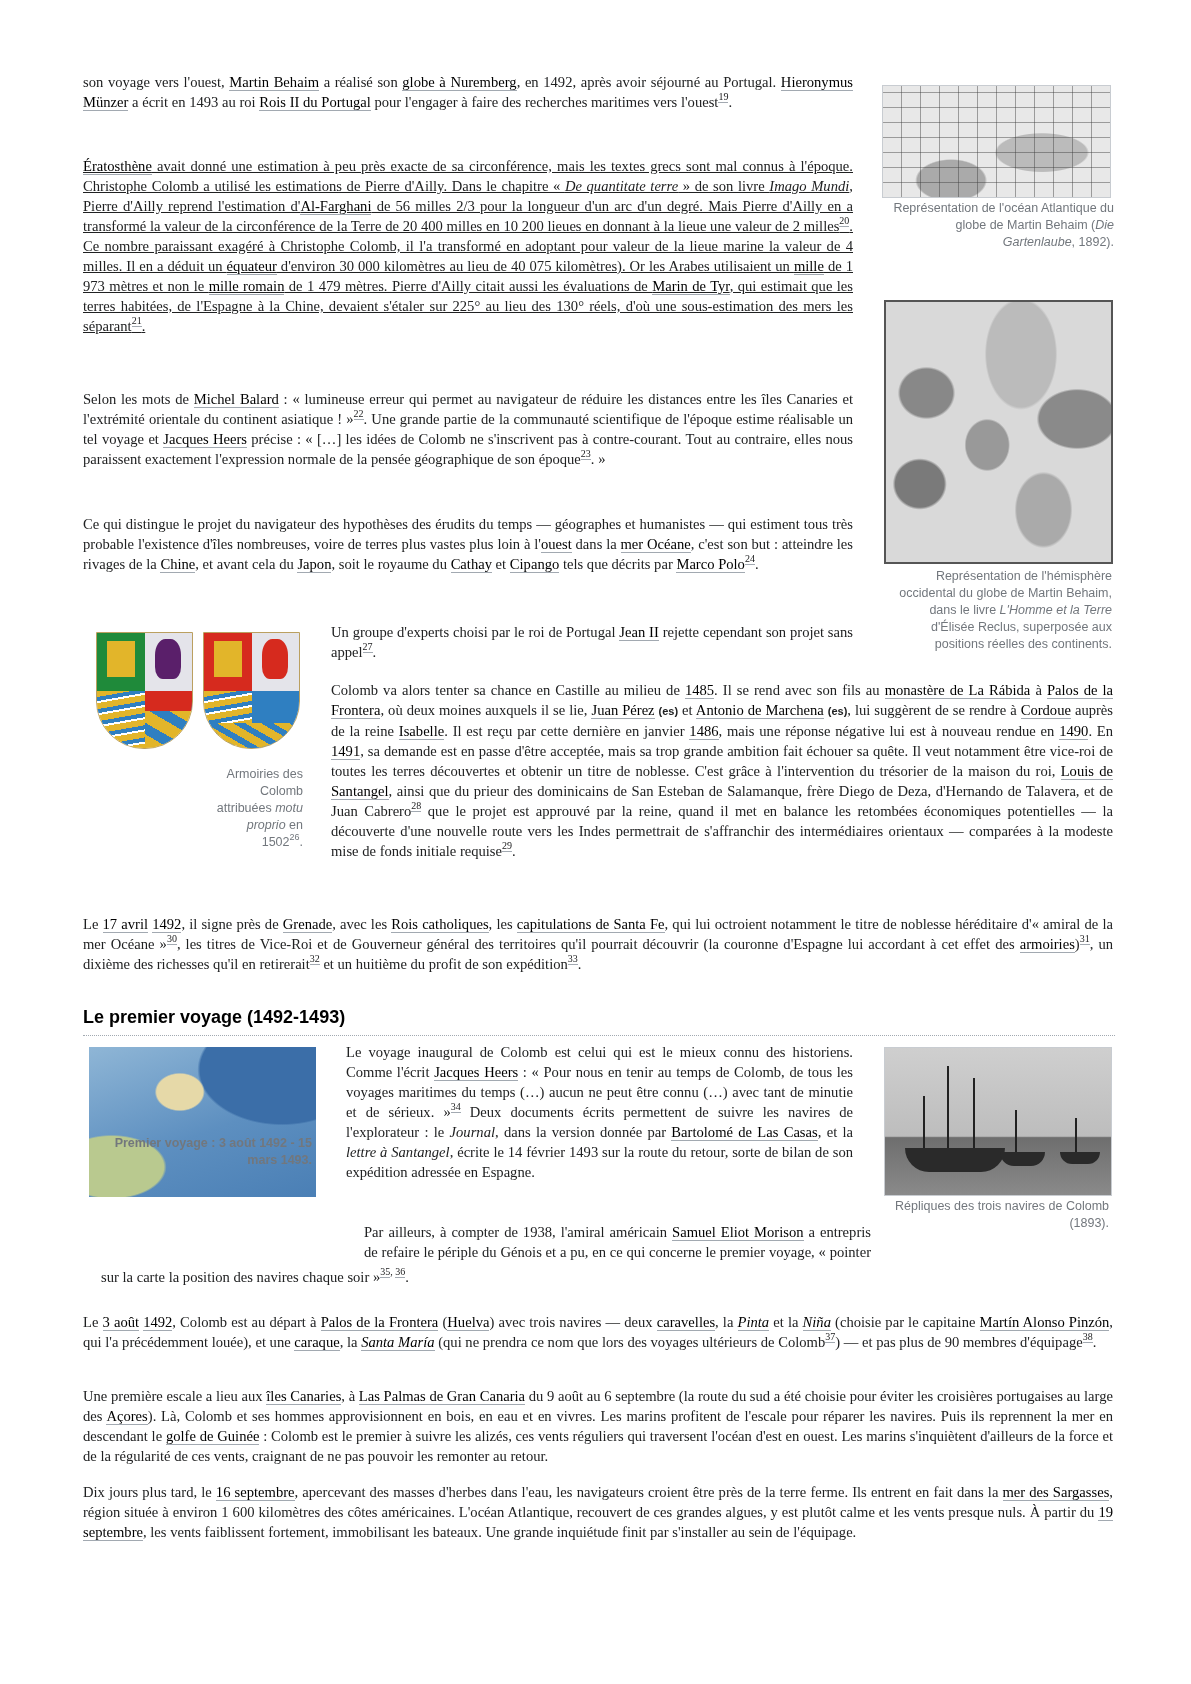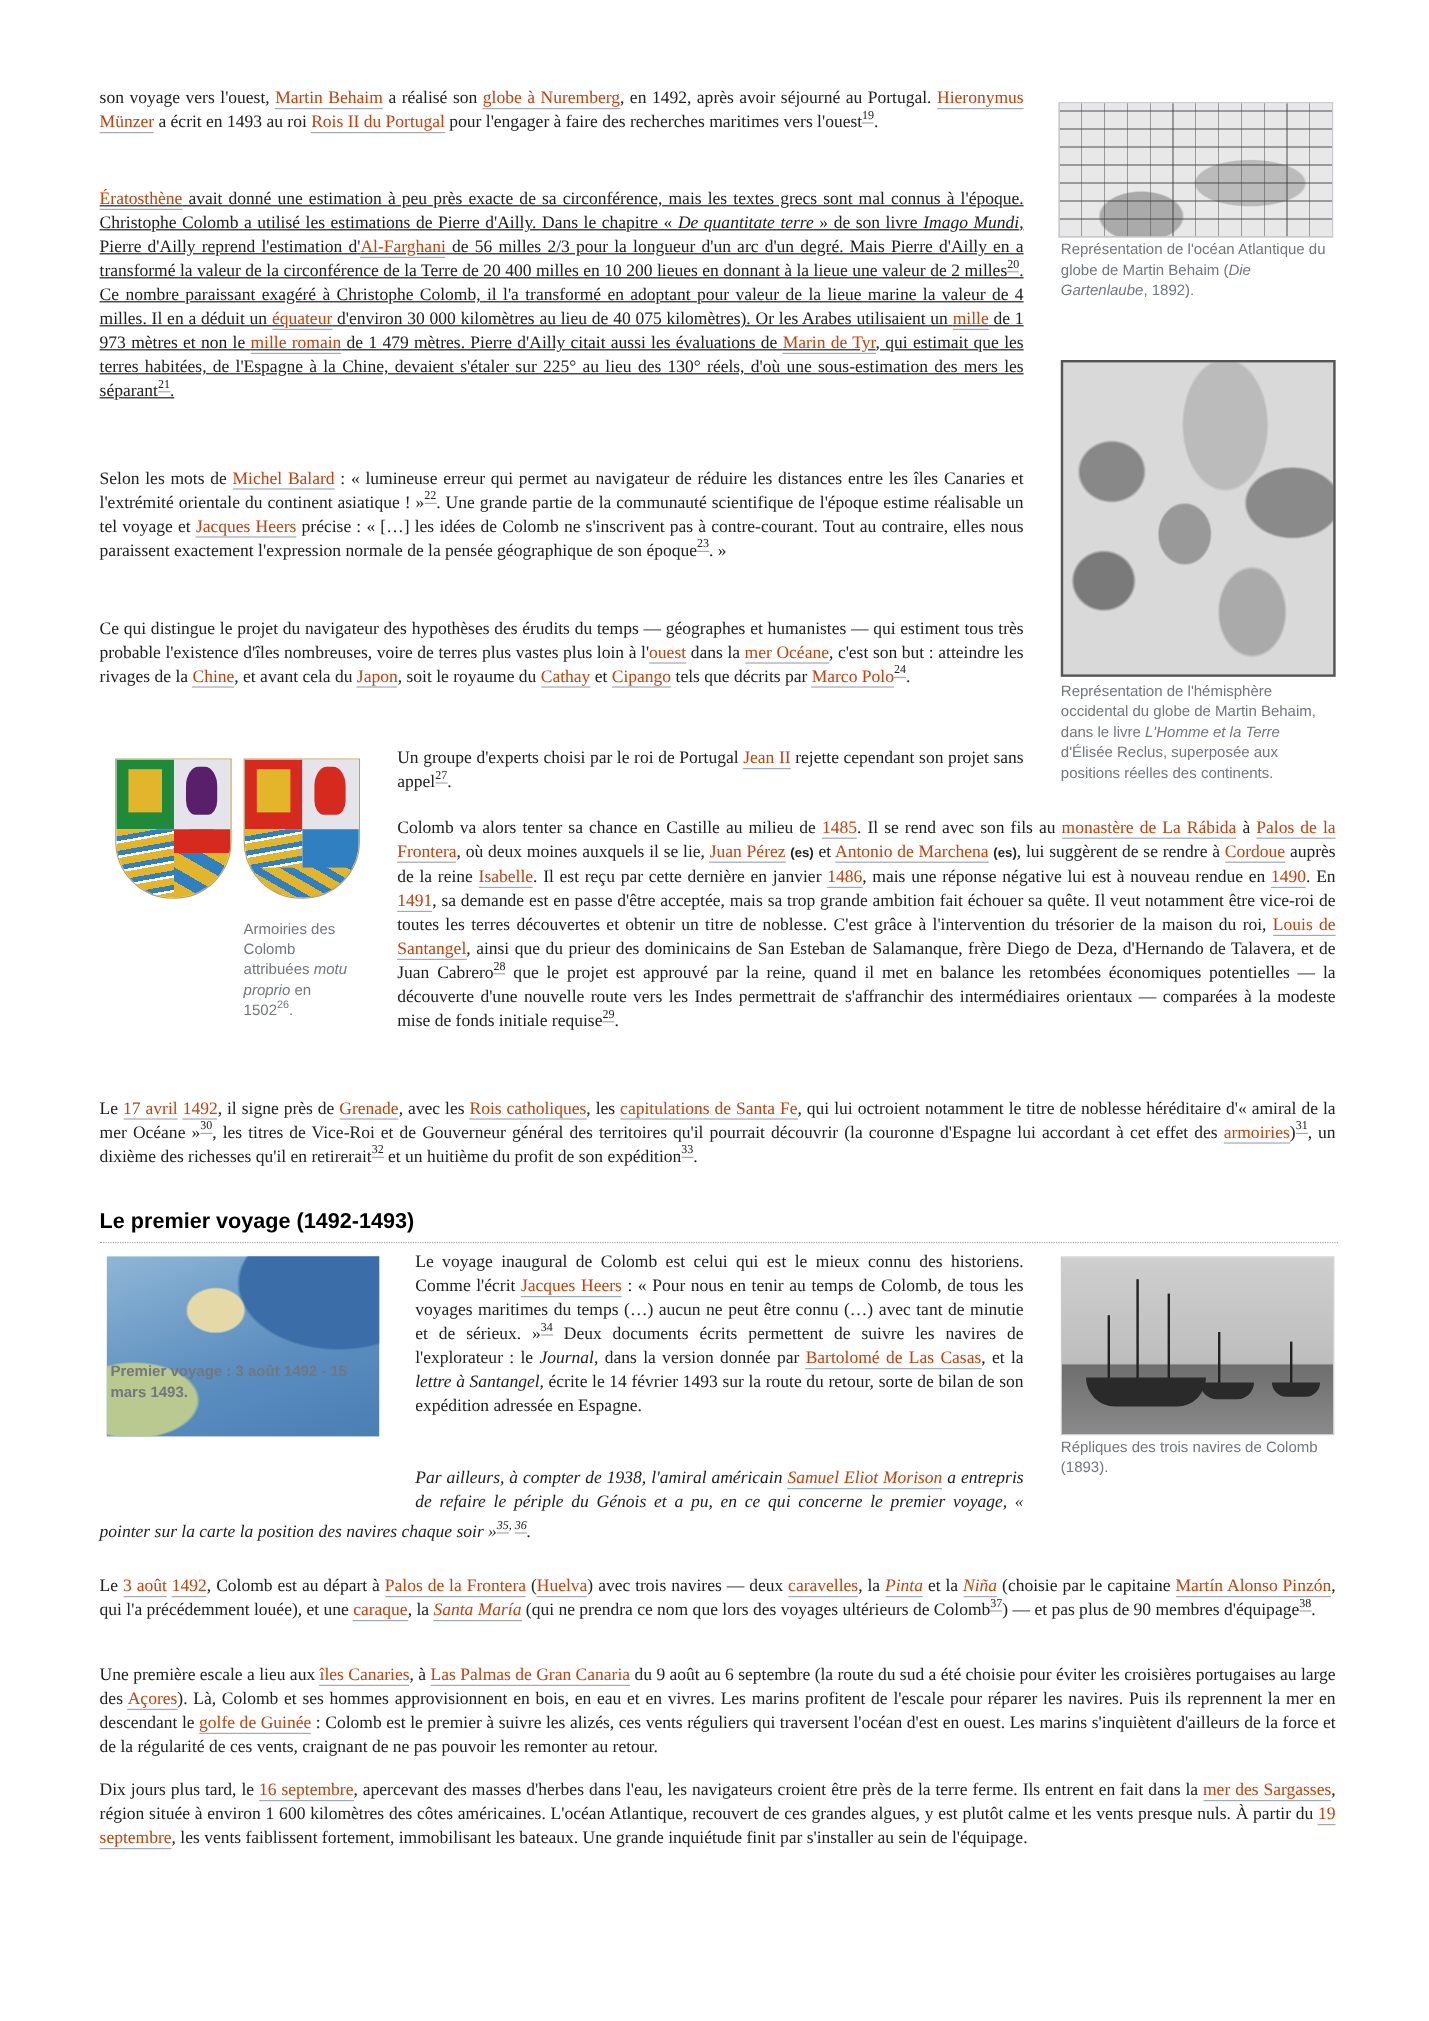--- a/index.html
+++ b/index.html
@@ -1,23 +1,23 @@
 <!DOCTYPE html>
 <html><head>
 <meta charset="utf-8">
 <style>
   html, body { margin: 0; padding: 0; background: #ffffff; }
   body { width: 1191px; height: 1684px; position: relative; overflow: hidden;
          font-family: "Liberation Serif", serif; color: #202122; }
   .page { position: absolute; left: 0; top: 0; width: 1191px; height: 1684px; }
   .p { position: absolute; font-size: 14.6px; line-height: 20px; text-align: justify; margin: 0; }
-  .p a { color: #c2410c; text-decoration: none; border-bottom: 1px solid #a2a9b1; }
+  .p a { color: #000000; text-decoration: none; border-bottom: 1px solid #a2a9b1; }
   .p sup { font-size: 10px; line-height: 0; vertical-align: 7px; border-bottom: 1px solid #a2a9b1; }
   .es { font-family: Liberation Sans, sans-serif; font-size: 11px; font-weight: bold; }
-  .cap { position: absolute; font-family: "Liberation Sans", sans-serif; font-size: 12.5px; line-height: 17px; color: #72777d; }
+  .cap { position: absolute; font-family: "Liberation Sans", sans-serif; font-size: 12.5px; line-height: 17px; color: #72777d; text-align: right; }
   .cap sup { font-size: 9px; line-height: 0; vertical-align: 6px; }
   .img { position: absolute; overflow: hidden; }
   h2 { position: absolute; left: 83px; top: 1005px; width: 1032px; margin: 0; padding-bottom: 6px;
        font-family: "Liberation Sans", sans-serif; font-size: 18px; font-weight: bold; color: #000;
        border-bottom: 1px dotted #a2a9b1; line-height: 24px; }
   
   .map1 { left: 882px; top: 85px; width: 227px; height: 111px; border: 1px solid #c8ccd1;
           background:
             repeating-linear-gradient(0deg, transparent 0 14px, rgba(60,60,60,.45) 14px 15px),
             repeating-linear-gradient(90deg, transparent 0 18px, rgba(60,60,60,.45) 18px 19px),
@@ -131,21 +131,21 @@
     <div class="hull" style="left:175px; top:104px; width:40px; height:12px;"></div>
   </div>
   <div class="cap" style="left:884px; top:1198px; width:225px;">
     <span>Répliques des trois navires de Colomb (1893).</span>
   </div>
 
   <p class="p" style="left:346px; top:1042px; width:507px;">
     <span>Le voyage inaugural de Colomb est celui qui est le mieux connu des historiens. Comme l'écrit </span><a>Jacques Heers</a><span> : « Pour nous en tenir au temps de Colomb, de tous les voyages maritimes du temps (…) aucun ne peut être connu (…) avec tant de minutie et de sérieux. »</span><sup>34</sup><span> Deux documents écrits permettent de suivre les navires de l'explorateur : le </span><i>Journal</i><span>, dans la version donnée par </span><a>Bartolomé de Las Casas</a><span>, et la </span><i>lettre à Santangel</i><span>, écrite le 14 février 1493 sur la route du retour, sorte de bilan de son expédition adressée en Espagne.</span>
   </p>
 
-  <p class="p" style="left:83px; top:1222px; width:770px; text-indent:0;font-style:italic;">
+  <p class="p" style="left:101px; top:1222px; width:770px; text-indent:0;">
     <span style="float:left; width:263px; height:40px;"></span><span>Par ailleurs, à compter de 1938, l'amiral américain </span><a>Samuel Eliot Morison</a><span> a entrepris de refaire le périple du Génois et a pu, en ce qui concerne le premier voyage, « pointer sur la carte la position des navires chaque soir »</span><sup>35</sup><span style="font-size:10px;vertical-align:7px;">, </span><sup>36</sup><span>.</span>
   </p>
 
   <p class="p" style="left:83px; top:1312px; width:1030px;">
     <span>Le </span><a>3 août</a><span> </span><a>1492</a><span>, Colomb est au départ à </span><a>Palos de la Frontera</a><span> (</span><a>Huelva</a><span>) avec trois navires — deux </span><a>caravelles</a><span>, la </span><a><i>Pinta</i></a><span> et la </span><a><i>Niña</i></a><span> (choisie par le capitaine </span><a>Martín Alonso Pinzón</a><span>, qui l'a précédemment louée), et une </span><a>caraque</a><span>, la </span><a><i>Santa María</i></a><span> (qui ne prendra ce nom que lors des voyages ultérieurs de Colomb</span><sup>37</sup><span>) — et pas plus de 90 membres d'équipage</span><sup>38</sup><span>.</span>
   </p>
 
   <p class="p" style="left:83px; top:1386px; width:1030px;">
     <span>Une première escale a lieu aux </span><a>îles Canaries</a><span>, à </span><a>Las Palmas de Gran Canaria</a><span> du 9 août au 6 septembre (la route du sud a été choisie pour éviter les croisières portugaises au large des </span><a>Açores</a><span>). Là, Colomb et ses hommes approvisionnent en bois, en eau et en vivres. Les marins profitent de l'escale pour réparer les navires. Puis ils reprennent la mer en descendant le </span><a>golfe de Guinée</a><span> : Colomb est le premier à suivre les alizés, ces vents réguliers qui traversent l'océan d'est en ouest. Les marins s'inquiètent d'ailleurs de la force et de la régularité de ces vents, craignant de ne pas pouvoir les remonter au retour.</span>
   </p>

